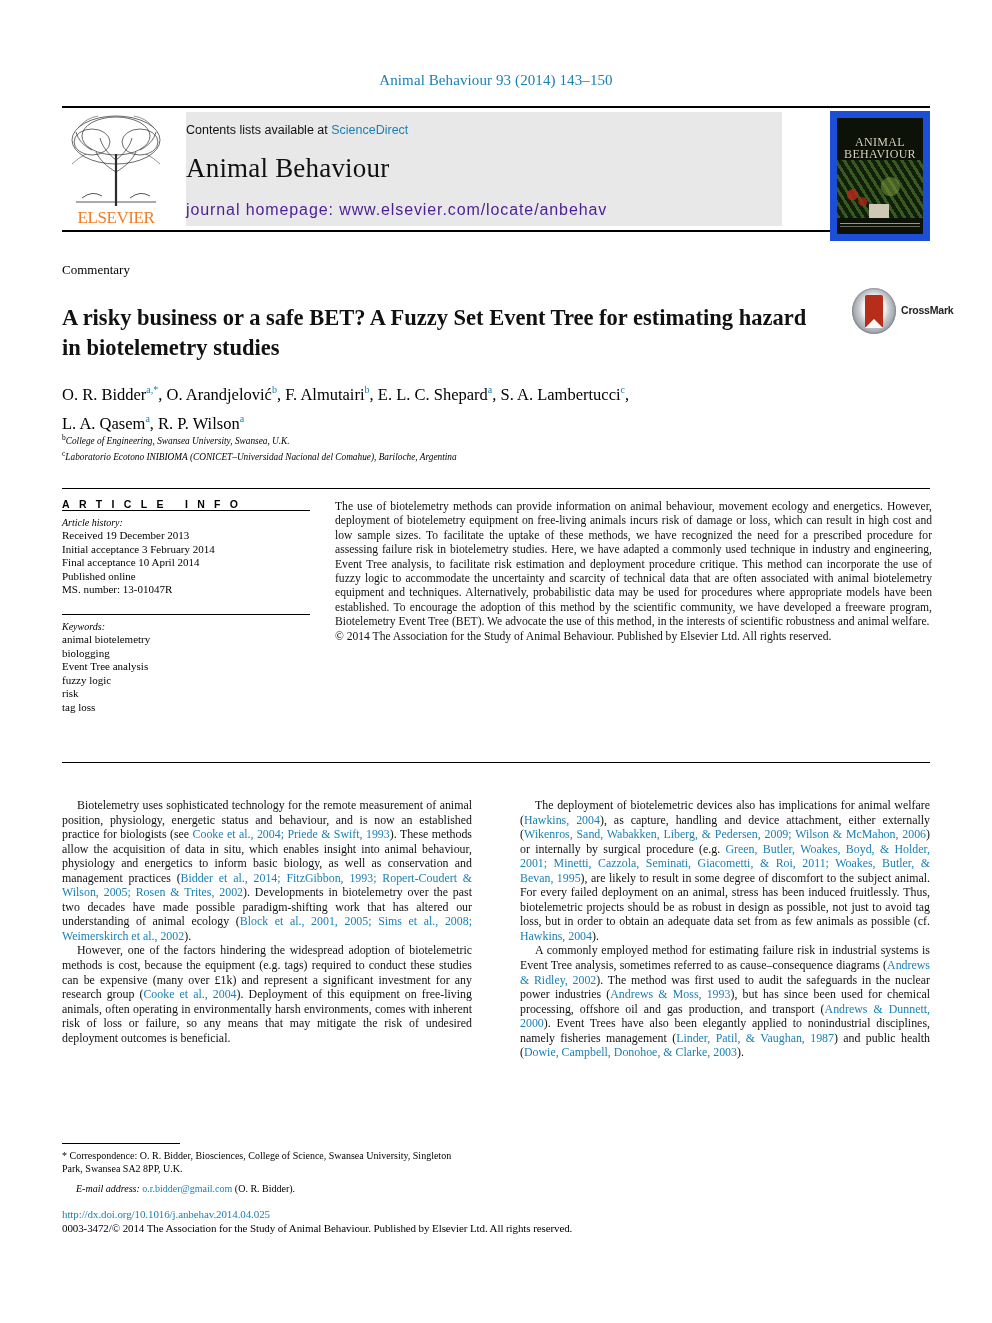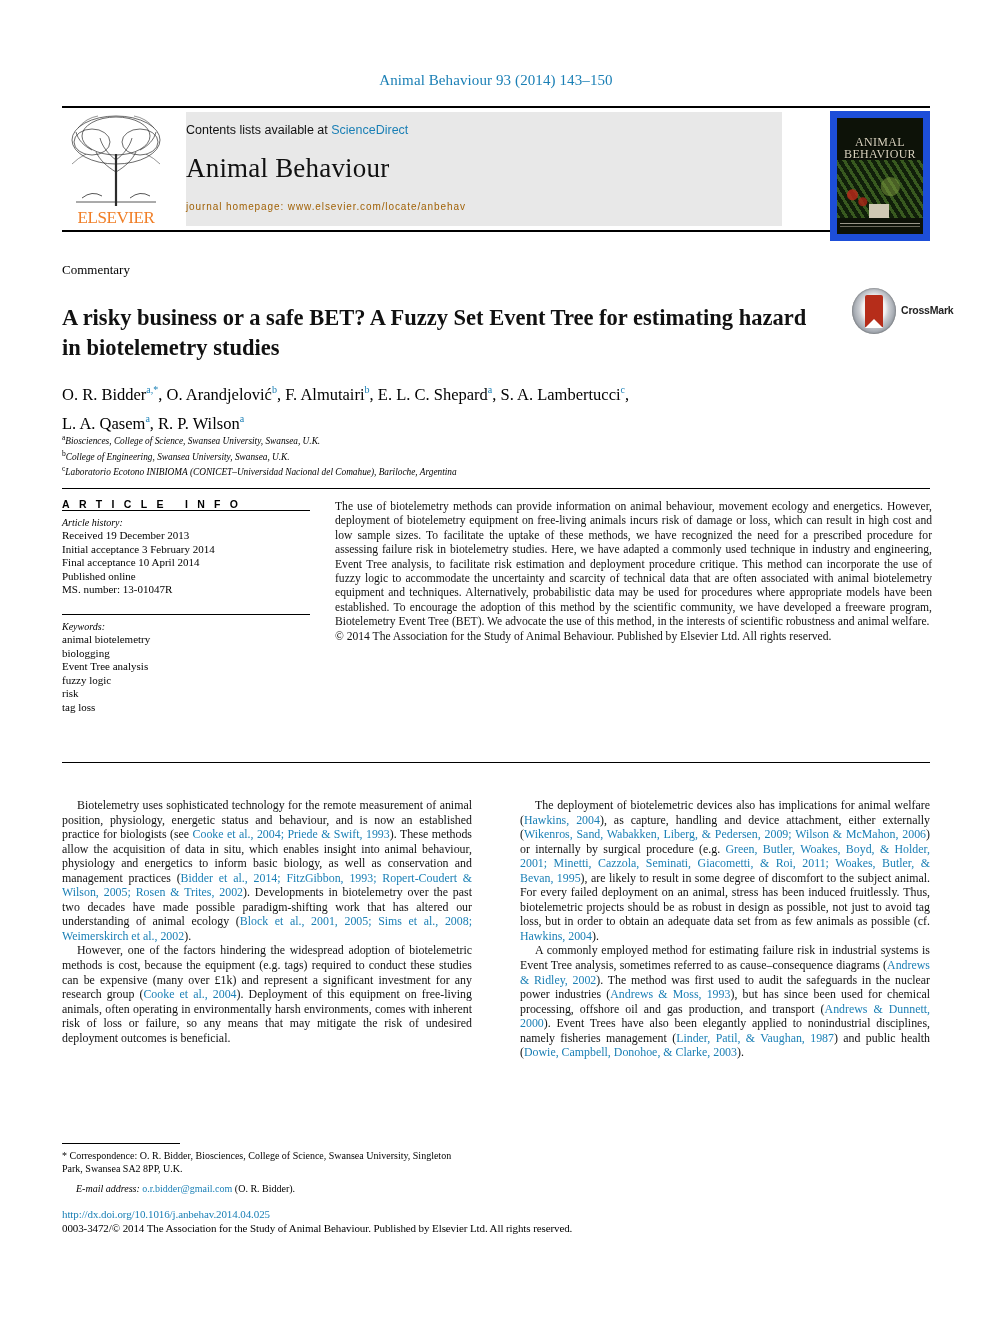--- a/index.html
+++ b/index.html
@@ -89,23 +89,23 @@
   }
   .journal-title {
     margin-top: 16px;
     font-size: 27px;
     font-family: "Liberation Serif", serif;
     color: #111;
     letter-spacing: 0.2px;
   }
   .journal-home {
     margin-top: 17px;
-    font-size: 10px;
+    font-size: 16px;
     font-family: "Liberation Sans", sans-serif;
-    color: #a16207;
+    color: #4c1d95;
     letter-spacing: 0.9px;
   }
   .cover-thumb {
     position: absolute;
     right: 0px;
     top: 3px;
     width: 86px;
     height: 116px;
     background: #0d1208;
     border: 7px solid #1d4ed8;
@@ -429,21 +429,20 @@
       <div class="crossmark-book"></div>
     </div>
     <div class="crossmark-text">CrossMark</div>
   </div>
 
   <div class="authors">
       <div><span>O. R. Bidder</span><sup>a,*</sup>, <span>O. Arandjelović</span><sup>b</sup>, <span>F. Almutairi</span><sup>b</sup>, <span>E. L. C. Shepard</span><sup>a</sup>, <span>S. A. Lambertucci</span><sup>c</sup>, </div>
       <div><span>L. A. Qasem</span><sup>a</sup>, <span>R. P. Wilson</span><sup>a</sup></div>
     </div>
   <div class="affiliations">
-      <div><sup>a</sup>Biosciences, College of Science, Swansea University, Swansea, U.K.</div>
       <div><sup>b</sup>College of Engineering, Swansea University, Swansea, U.K.</div>
       <div><sup>c</sup>Laboratorio Ecotono INIBIOMA (CONICET–Universidad Nacional del Comahue), Bariloche, Argentina</div>
     </div>
 
   <div class="info-rule-top"></div>
 
   <div class="info-col">
     <div class="info-heading">A&nbsp;R&nbsp;T&nbsp;I&nbsp;C&nbsp;L&nbsp;E&nbsp;&nbsp;&nbsp;I&nbsp;N&nbsp;F&nbsp;O</div>
     <div class="info-divider"></div>
     <div class="info-subhead">Article history:</div>

